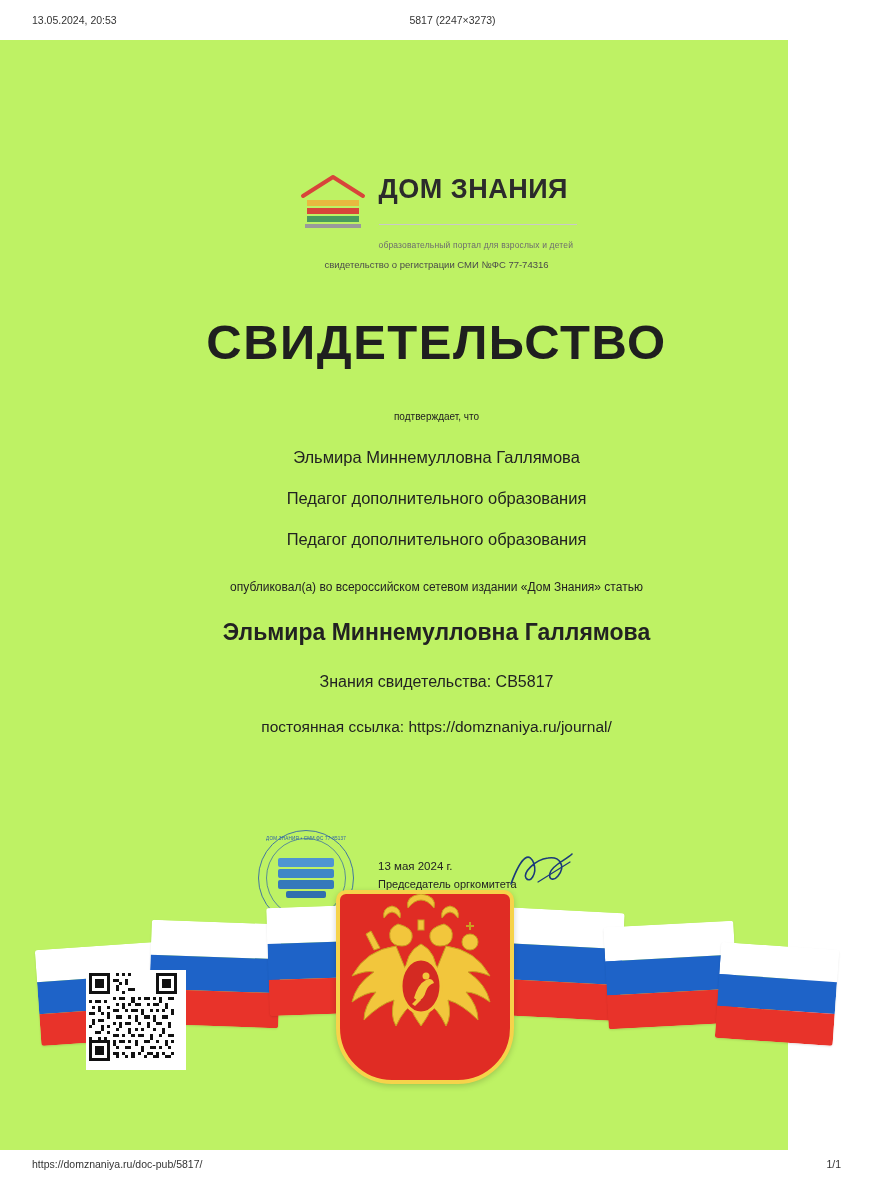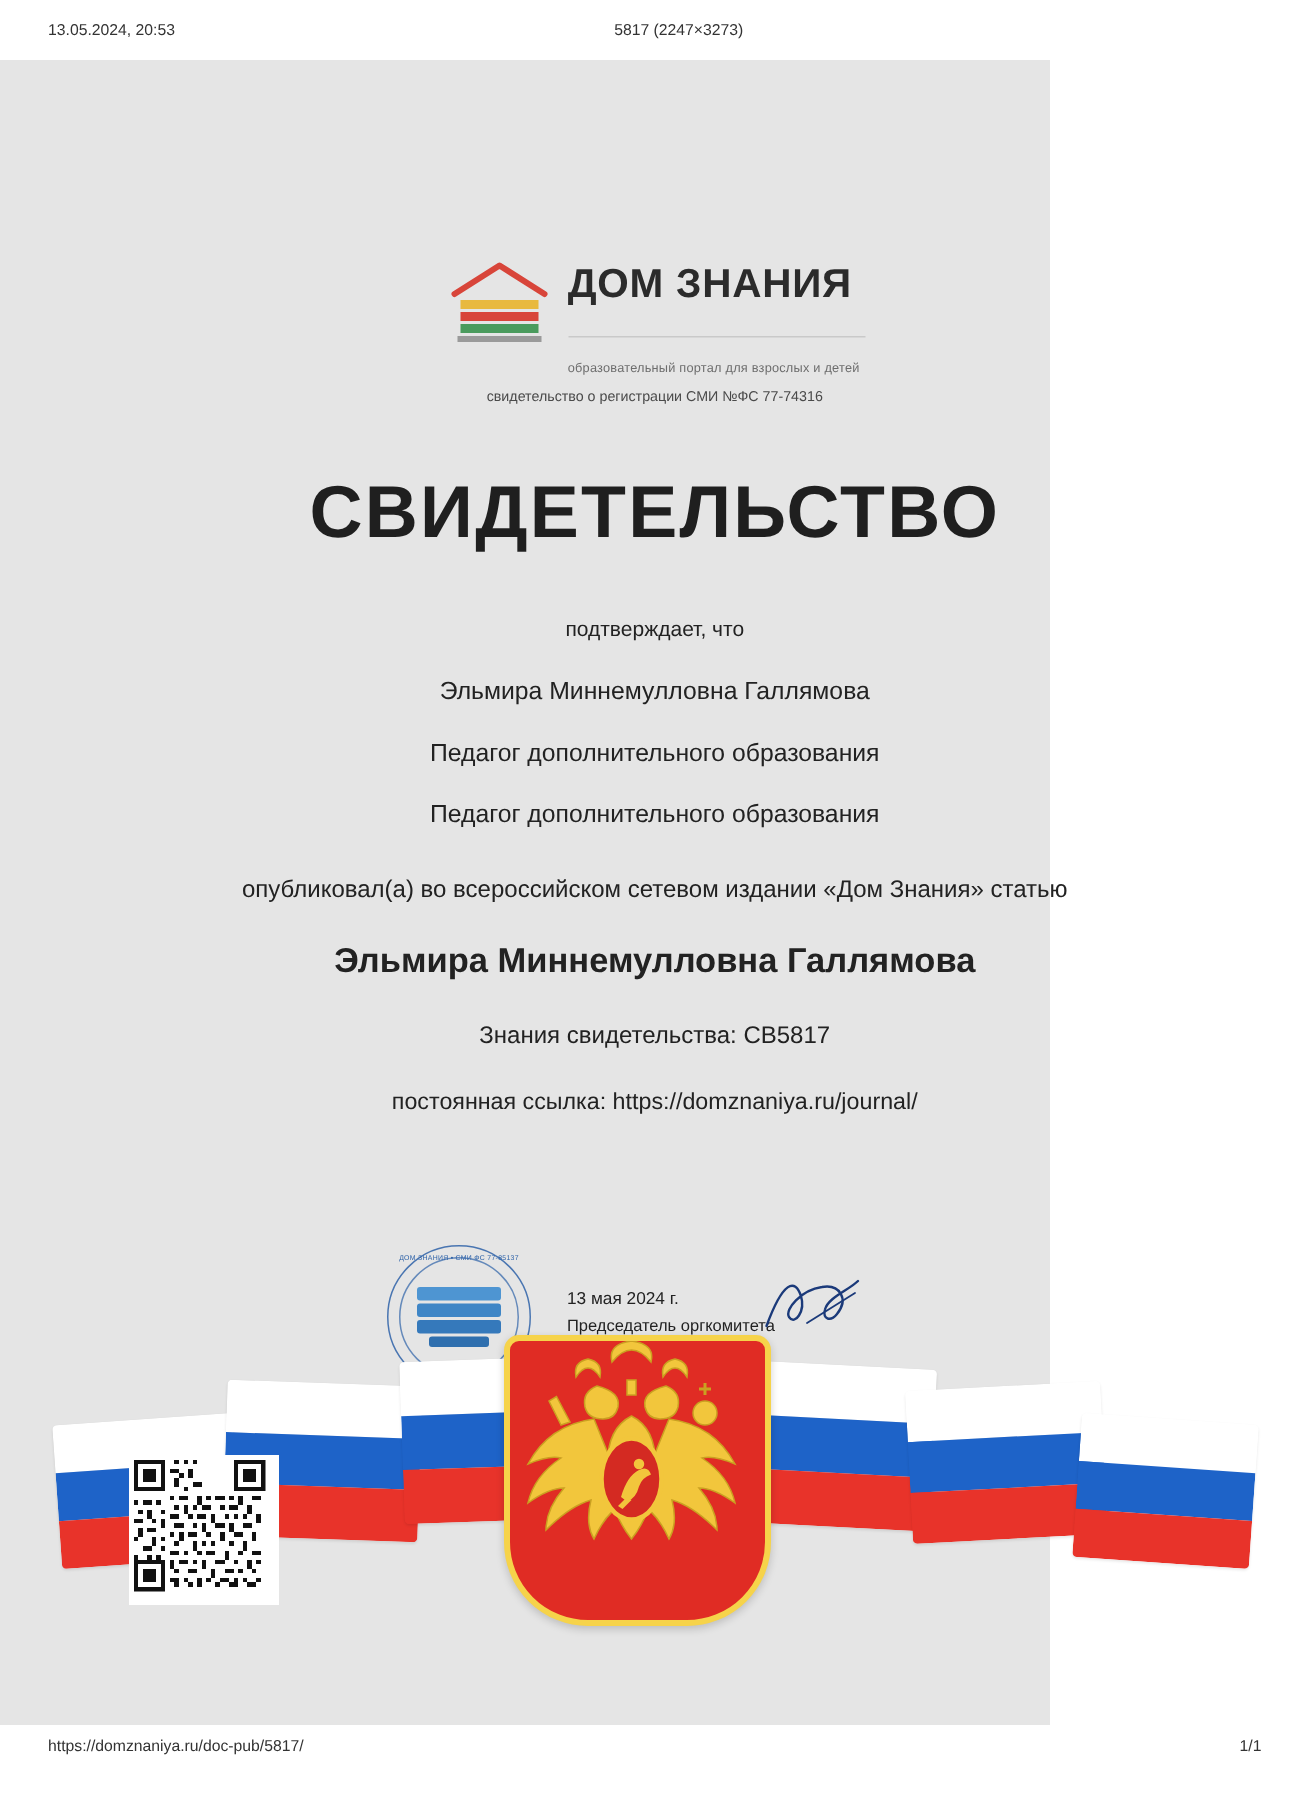--- a/index.html
+++ b/index.html
@@ -60,23 +60,23 @@
     right: 32px;
     top: 0;
     white-space: nowrap;
   }
 
   
   .sheet {
     position: absolute;
     top: 40px;
     left: 0;
-    width: 700px;
+    width: 788px;
     height: 1110px;
-    background: #e5e5e5;
+    background: #bef264;
   }
 
   
   .logo-block {
     position: absolute;
     top: 130px;
     left: 0;
     width: 873px;
     text-align: center;
   }
@@ -134,25 +134,25 @@
     position: absolute;
     top: 372px;
     left: 0;
     width: 873px;
     text-align: center;
   }
   .ln {
     color: #222;
     line-height: 1.05;
   }
-  .ln-confirm   { font-size: 14px;   margin-bottom: 26px; }
+  .ln-confirm   { font-size: 10px;   margin-bottom: 26px; }
   .ln-name      { font-size: 16.5px; margin-bottom: 24px; }
   .ln-role1     { font-size: 16.5px; margin-bottom: 24px; }
   .ln-role2     { font-size: 16.5px; margin-bottom: 26px; }
-  .ln-published { font-size: 16px;   margin-bottom: 26px; margin-top: 33px; }
+  .ln-published { font-size: 12px;   margin-bottom: 26px; margin-top: 33px; }
   .ln-article   { font-size: 23px; font-weight: bold; margin-bottom: 30px; }
   .ln-number    { font-size: 16px;   margin-bottom: 28px; }
   .ln-link      { font-size: 15.5px; }
 
   
   .sign-row {
     position: absolute;
     top: 790px;
     left: 0;
     width: 873px;

